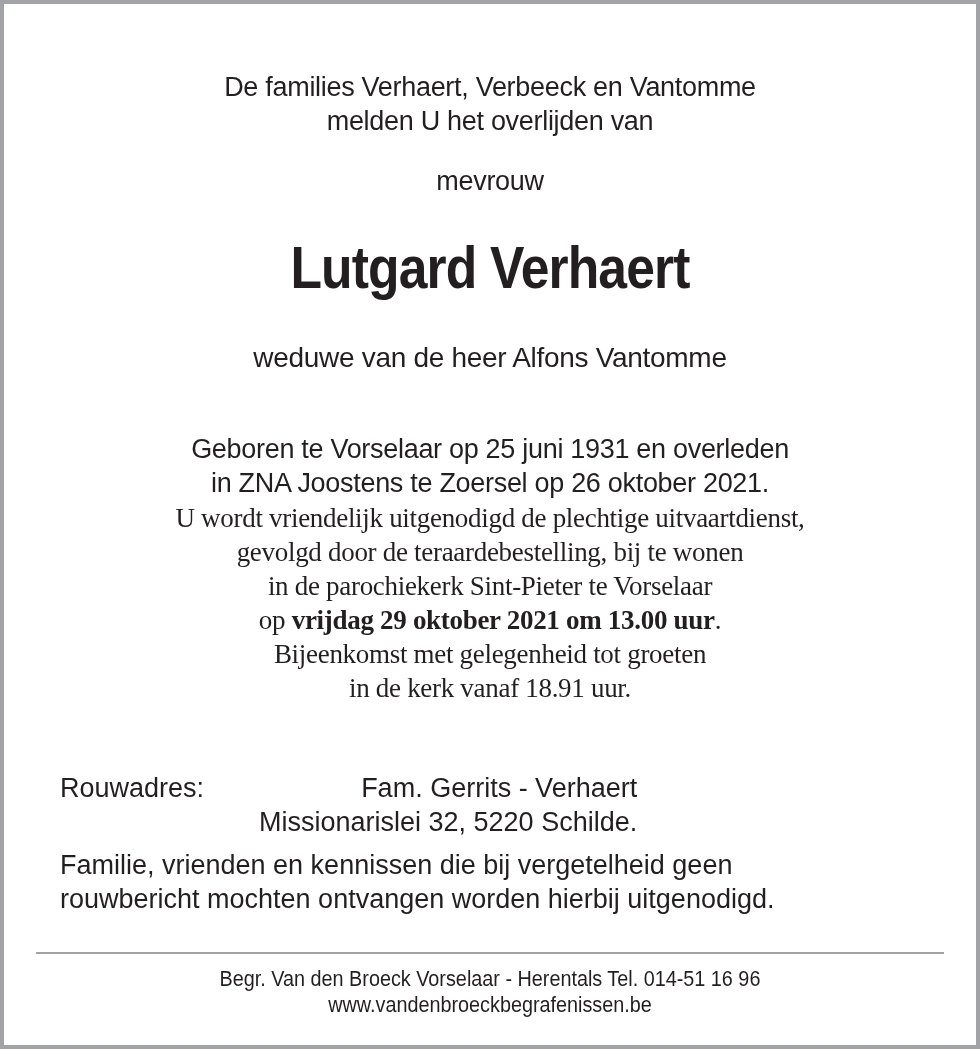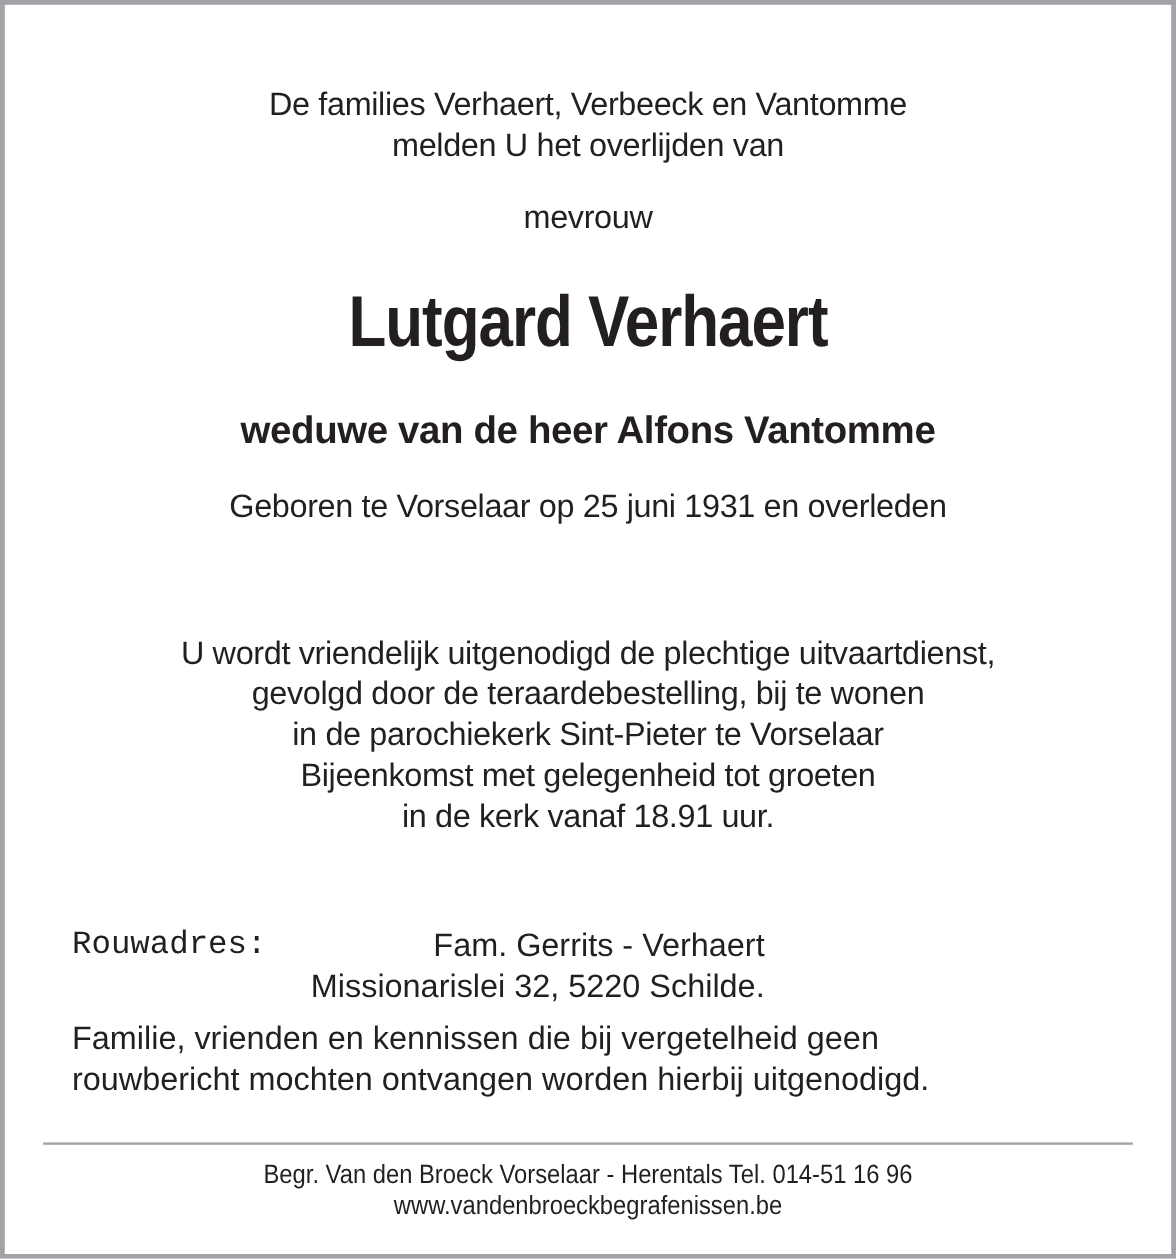--- a/index.html
+++ b/index.html
@@ -2,25 +2,25 @@
 <html><head>
 <meta charset="utf-8">
 <style>
   html, body { margin:0; padding:0; background:#fff; }
   body { width:980px; height:1049px; position:relative; overflow:hidden; font-family:"Liberation Sans", sans-serif; color:#231f20; }
   .frame { position:absolute; left:0; top:0; width:972px; height:1041px; border:4px solid #a2a3a6; background:#fff; }
   .c { position:absolute; left:0; width:980px; text-align:center; font-size:27px; line-height:34px; letter-spacing:-0.3px; }
   .intro { top:70px; }
   .mevrouw { top:164px; }
   .name { top:232px; font-size:60px; line-height:72px; font-weight:bold; transform:scaleX(0.86); letter-spacing:-1px; }
-  .widow { top:341px; font-weight:bold; font-size:32px; }
-  .born { top:405px; }
-  .invite { top:527px; }
+  .widow { top:341px; font-weight:normal; font-size:28px; }
+  .born { top:432px; }
+  .invite { top:501px;font-family:Liberation Serif, serif; }
   .addr { position:absolute; left:60px; top:771px; font-size:27px; line-height:34px; }
-  .addr .lbl { position:absolute; left:0; top:0; white-space:nowrap;font-family:Liberation Mono, monospace; }
+  .addr .lbl { position:absolute; left:0; top:0; white-space:nowrap; }
   .addr .val { position:absolute; left:199px; top:0; white-space:nowrap;text-align:right; }
   .family { position:absolute; left:60px; top:848px; font-size:27px; line-height:34px; white-space:nowrap; }
   .divider { position:absolute; left:36px; top:952px; width:908px; height:2px; background:#a2a3a6; }
   .footer { position:absolute; left:0; width:980px; top:966px; text-align:center; font-size:22px; line-height:26px; transform:scaleX(0.9); }
   b { font-weight:bold; }
 </style>
 </head>
 <body>
 
 <div class="frame"></div>
@@ -31,26 +31,28 @@
 </div>
 
 <div class="c mevrouw">mevrouw</div>
 
 <div class="c name">Lutgard Verhaert</div>
 
 <div class="c widow">weduwe van de heer Alfons Vantomme</div>
 
 <div class="c born">
   <div>Geboren te Vorselaar op 25 juni 1931 en overleden</div>
+  <div>in ZNA Joostens te Zoersel op 26 oktober 2021.</div>
 </div>
 
 <div class="c invite">
   <div>U wordt vriendelijk uitgenodigd de plechtige uitvaartdienst,</div>
   <div>gevolgd door de teraardebestelling, bij te wonen</div>
   <div>in de parochiekerk Sint-Pieter te Vorselaar</div>
+  <div><span>op </span><b>vrijdag 29 oktober 2021 om 13.00 uur</b><span>.</span></div>
   <div>Bijeenkomst met gelegenheid tot groeten</div>
   <div>in de kerk vanaf 18.91 uur.</div>
 </div>
 
 <div class="addr">
   <div class="lbl">Rouwadres:</div>
   <div class="val">
     <div>Fam. Gerrits - Verhaert</div>
     <div>Missionarislei 32, 5220 Schilde.</div>
   </div>

